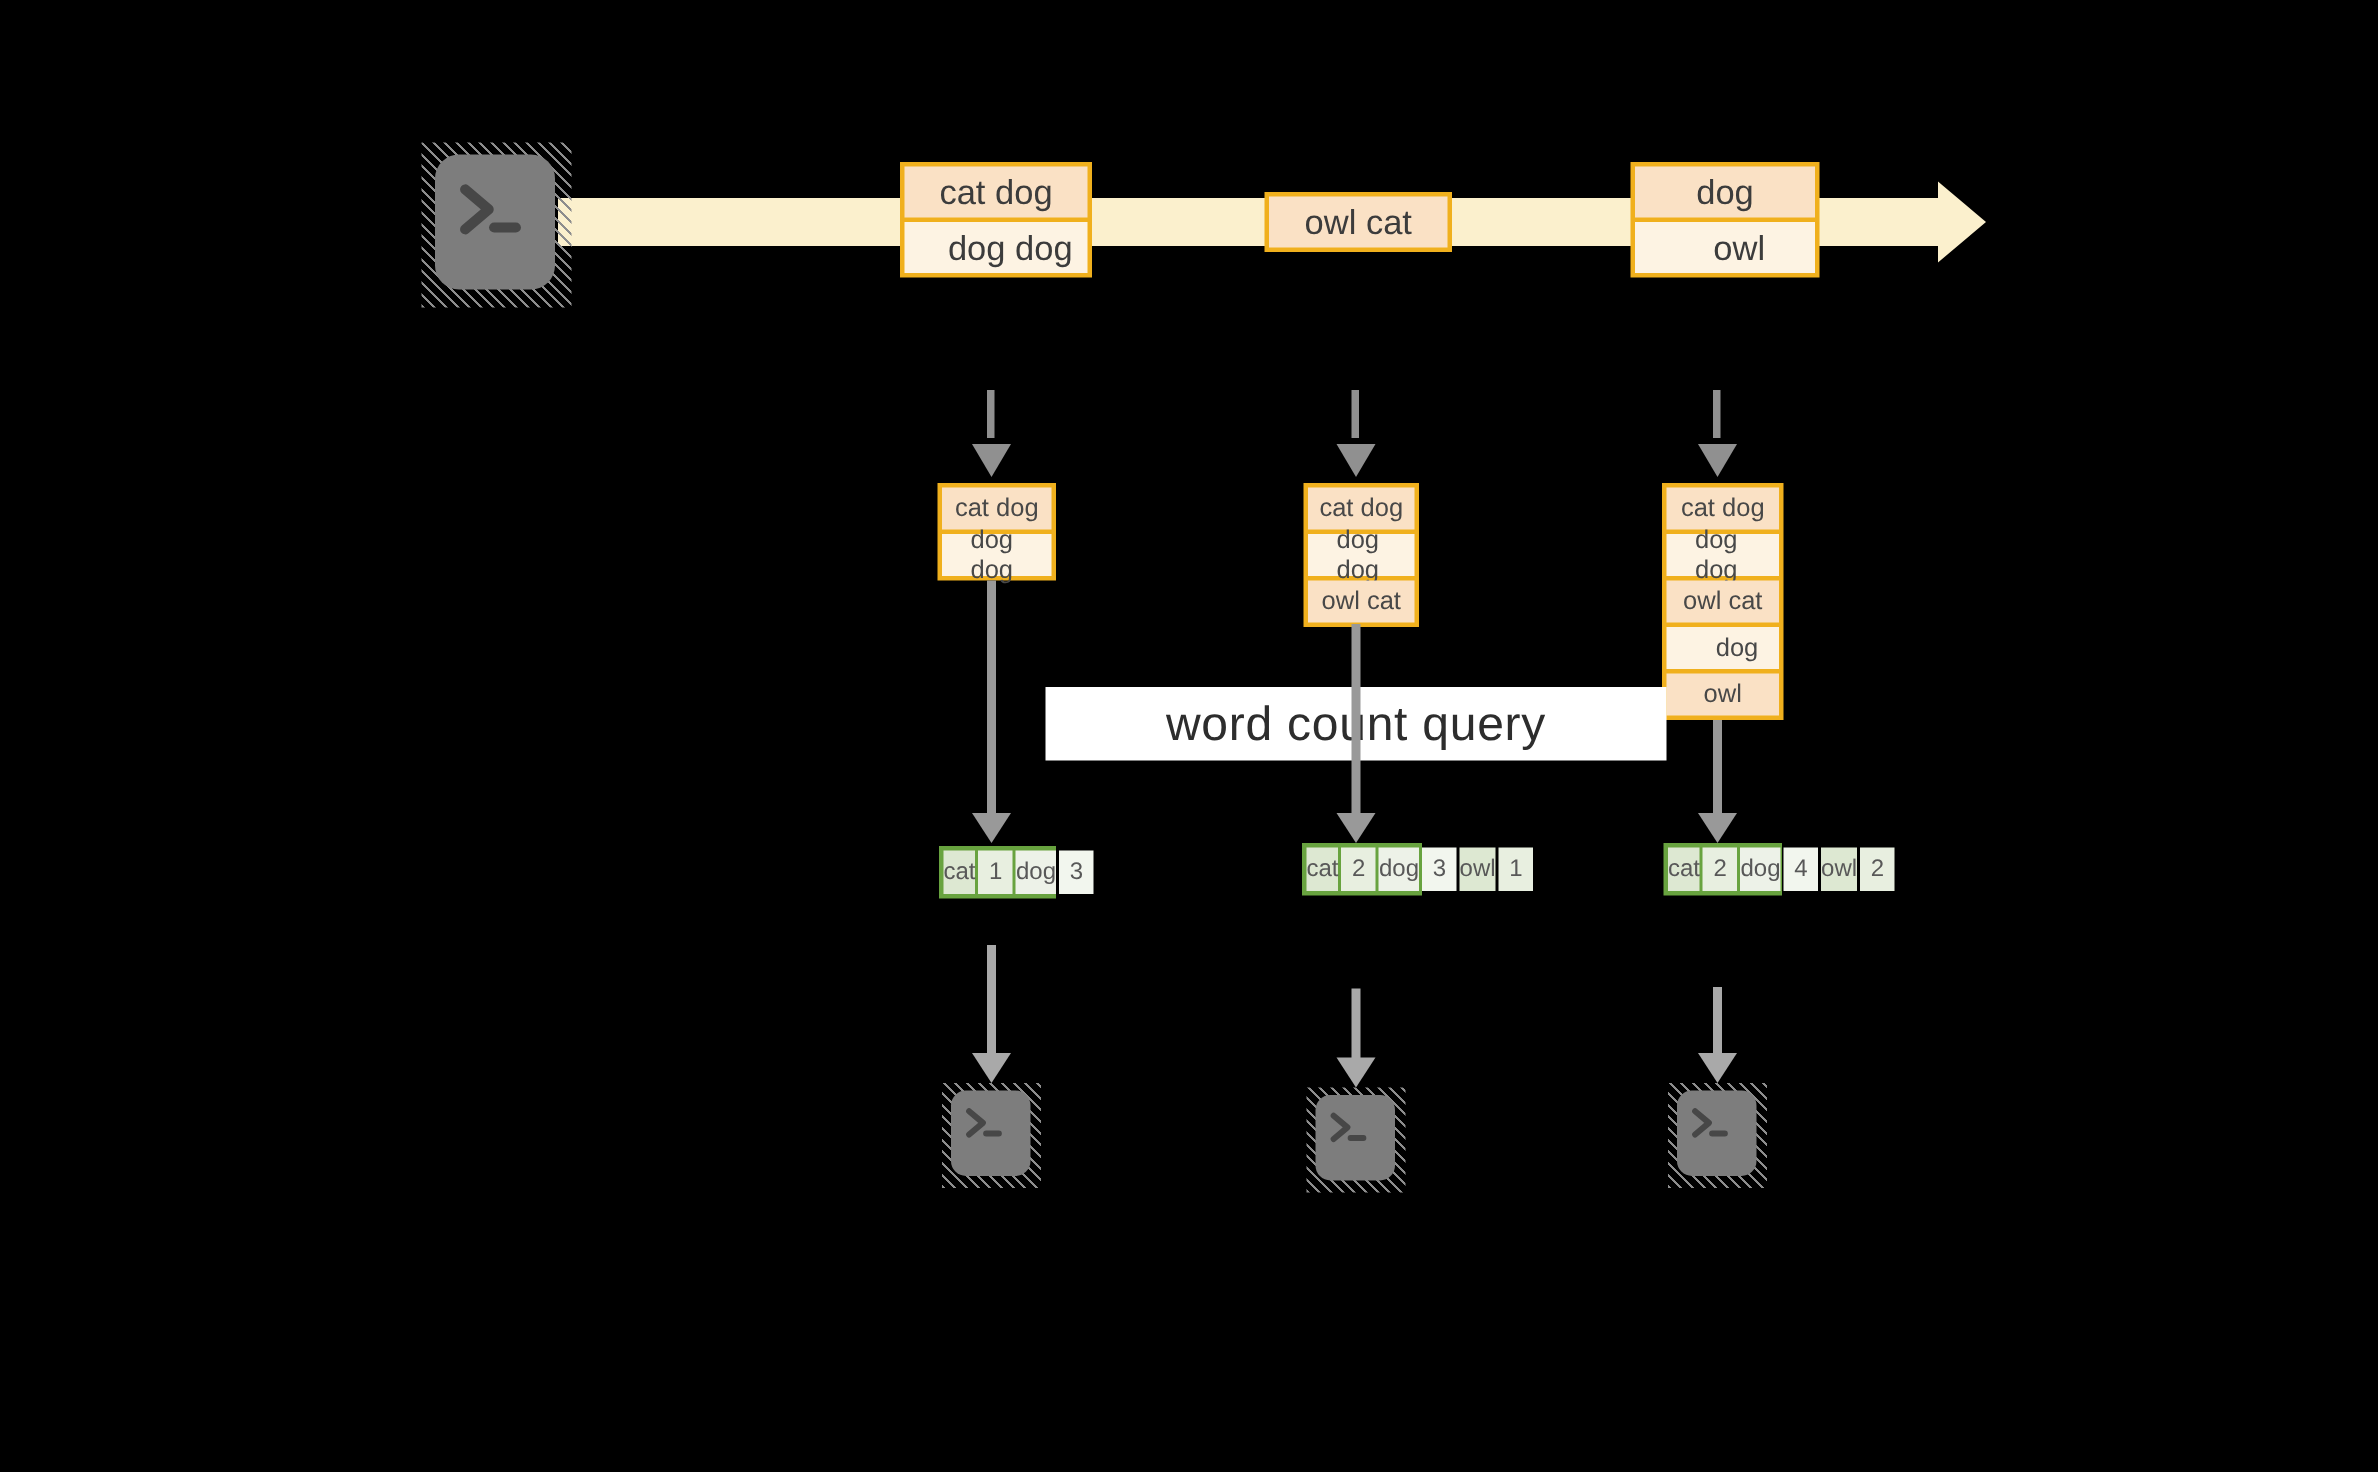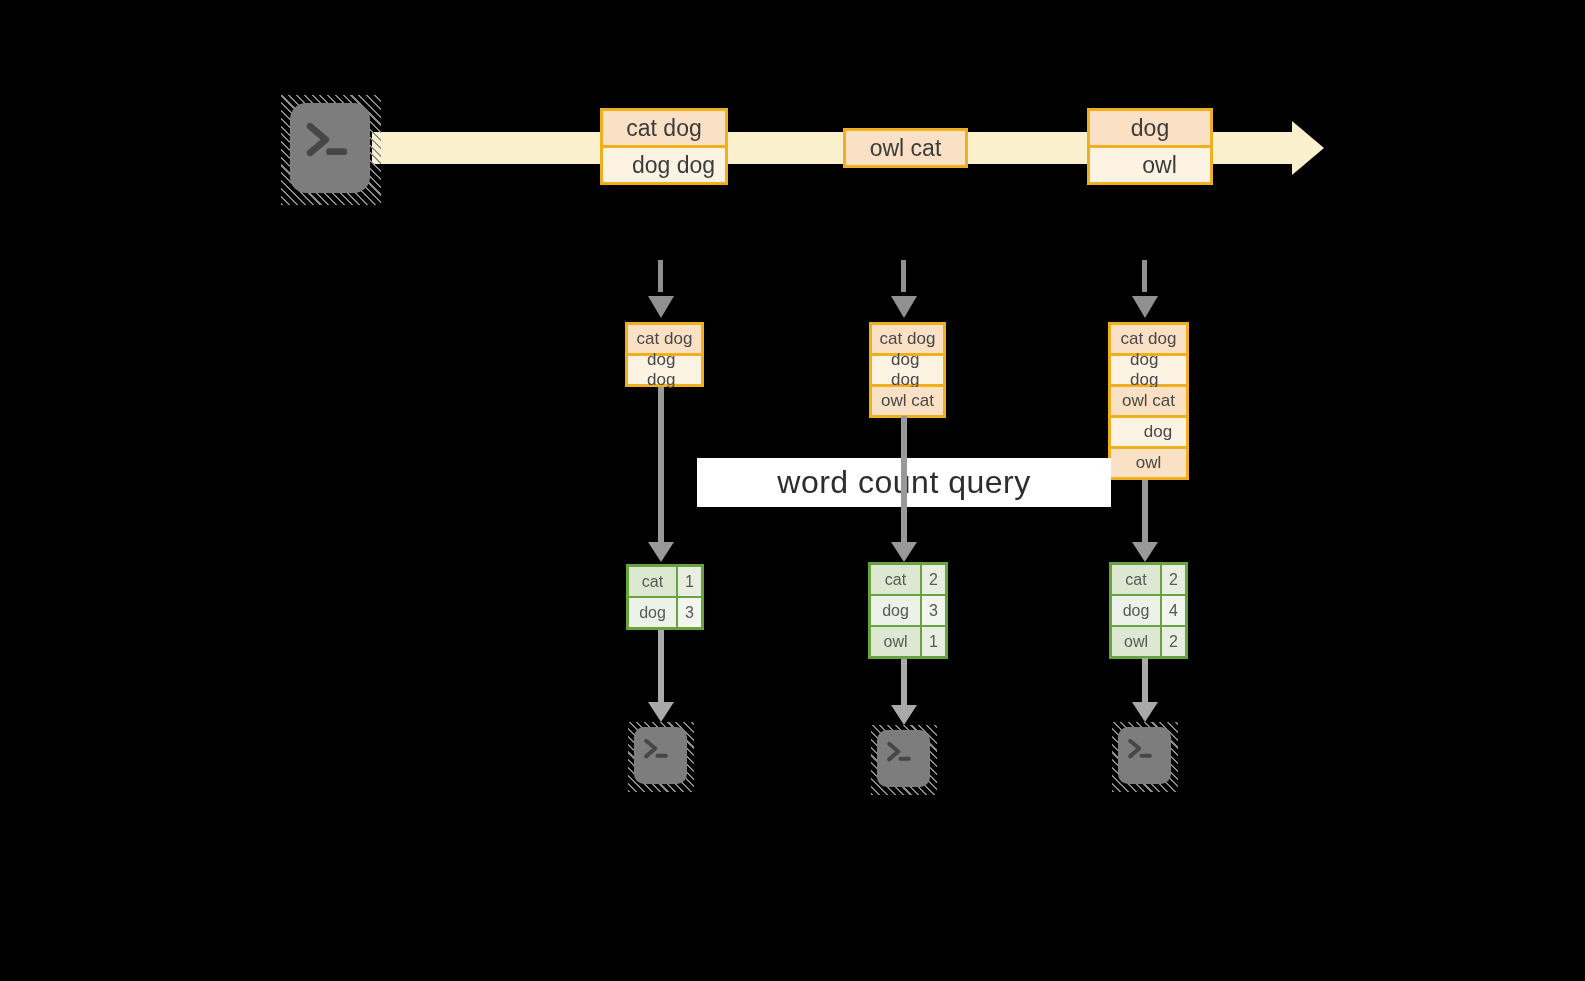--- a/index.html
+++ b/index.html
@@ -43,21 +43,21 @@
   .head.gray{border-top:22px solid #909090;}
   .head.mid{border-top:20px solid var(--arrow);}
   .head.light{border-top:20px solid var(--arrow_light);}
 
   
   .qlabel{left:697px;top:458px;width:414px;height:49px;background:var(--label_bg);
     display:flex;align-items:center;justify-content:center;font-size:32px;color:#2d2d2d;
     letter-spacing:.5px;z-index:3;}
 
   
-  .gtable{background:var(--green);padding:3px;display:flex;flex-direction:column;gap:2px;z-index:2;}
+  .gtable{background:var(--green);padding:3px;display:flex;flex-direction:row;gap:2px;z-index:2;}
   .grow{display:flex;gap:2px;height:29px;}
   .gword{flex:1;display:flex;align-items:center;justify-content:center;font-size:16px;color:#585858;}
   .gval{width:23px;display:flex;align-items:center;justify-content:center;font-size:16px;color:#585858;}
   .w-odd{background:var(--sage_dark);} .w-even{background:var(--sage_light);}
   .v-odd{background:var(--sage_val_dark);} .v-even{background:var(--sage_val_light);}
 </style>
 </head>
 <body>
 
 <div class="canvas">

